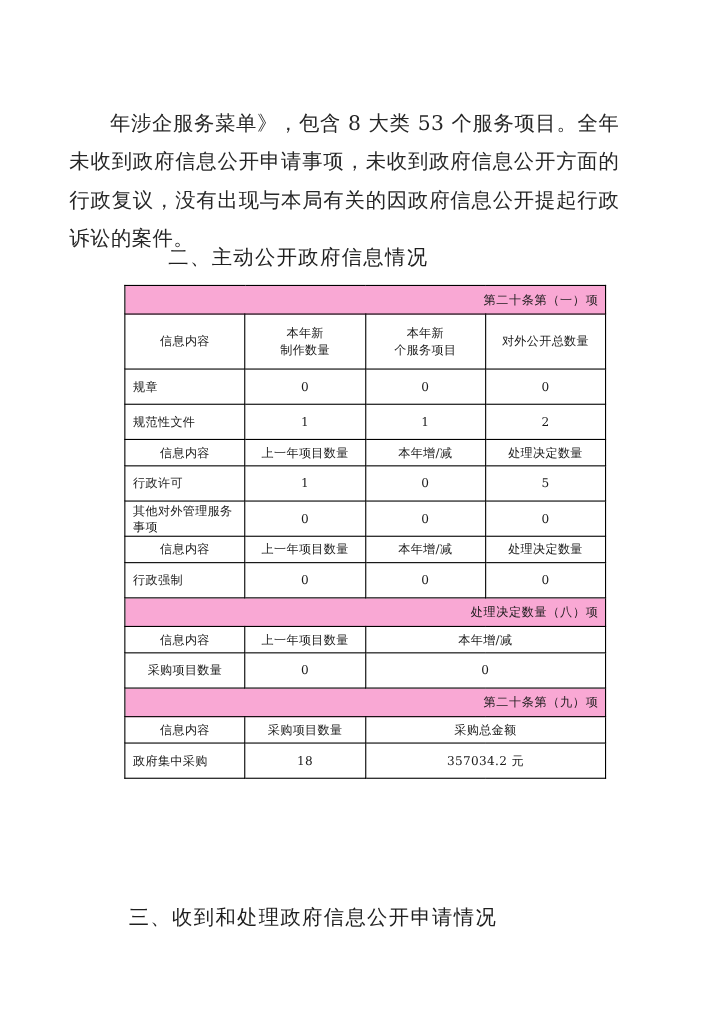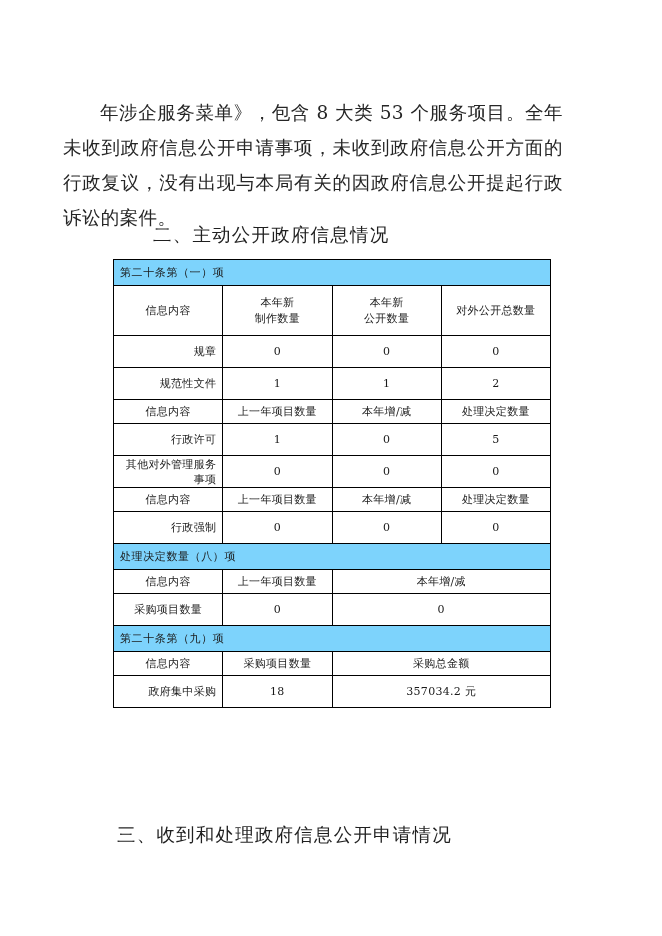--- a/index.html
+++ b/index.html
@@ -64,43 +64,43 @@
     font-size: 11px;
     color: #1a1a1a;
   }
   table.report td {
     border: 1px solid #000000;
     padding: 0 6px;
     vertical-align: middle;
     font-family: "DejaVu Serif", "Liberation Serif", serif;
   }
   tr.band td {
-    background: #7dd3fc;
-    text-align: left;
+    background: #f9a8d4;
+    text-align: right;
     height: 25px;
     font-size: 11px;
     letter-spacing: 0.6px;
   }
   tr.colhead td {
     text-align: center;
     height: 49px;
     font-size: 11px;
     letter-spacing: 0.3px;
     line-height: 16px;
   }
   tr.colhead.short td {
     height: 23px;
   }
   tr.datarow td {
     height: 31px;
     font-size: 11px;
     letter-spacing: 0.3px;
   }
   tr.datarow td.label {
-    text-align: right;
+    text-align: left;
     padding-left: 7px;
   }
   tr.datarow td.label.center {
     text-align: center;
     padding-left: 6px;
   }
   tr.datarow td.num {
     text-align: center;
   }
   .c1 { width: 165px; }
@@ -126,21 +126,21 @@
         <td colspan="4">第二十条第（一）项</td>
       </tr>
       <tr class="colhead">
         <td class="c1">信息内容</td>
         <td class="c2">
           <div>本年新</div>
           <div>制作数量</div>
         </td>
         <td class="c3">
           <div>本年新</div>
-          <div>公开数量</div>
+          <div>个服务项目</div>
         </td>
         <td class="c4">对外公开总数量</td>
       </tr>
       <tr class="datarow">
         <td class="c1 label">规章</td>
         <td class="c2 num">0</td>
         <td class="c3 num">0</td>
         <td class="c4 num">0</td>
       </tr>
       <tr class="datarow">

